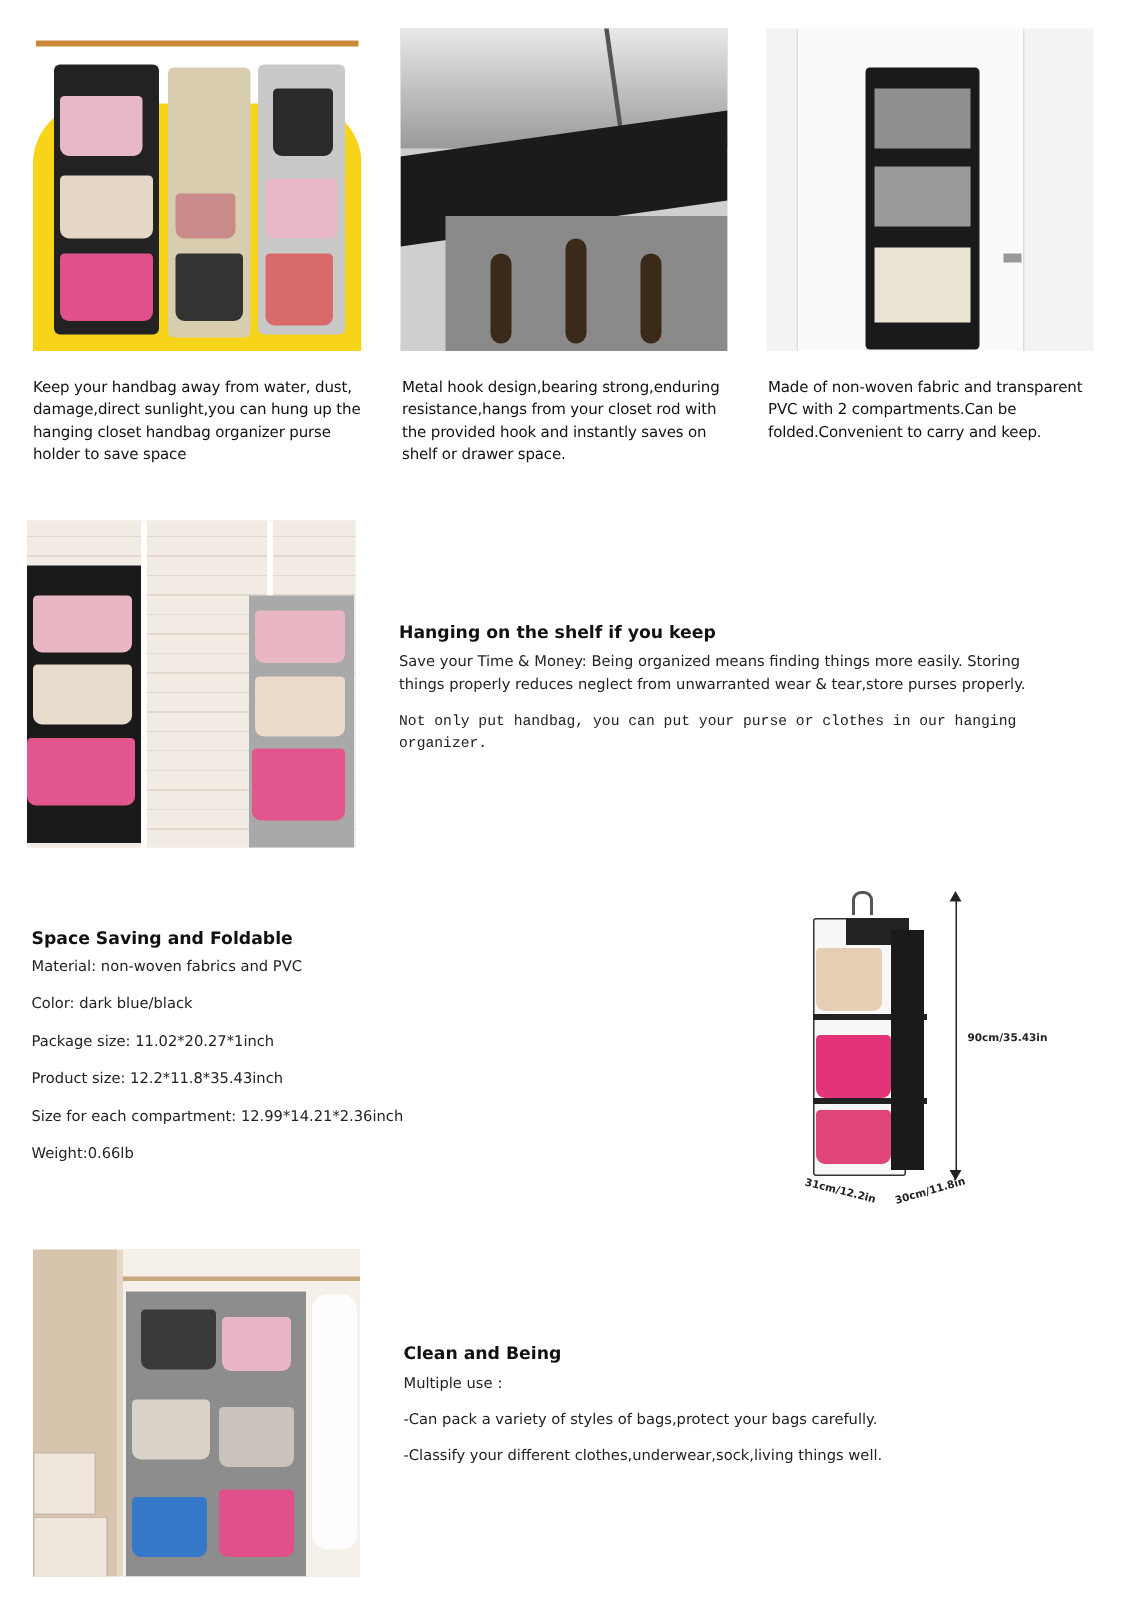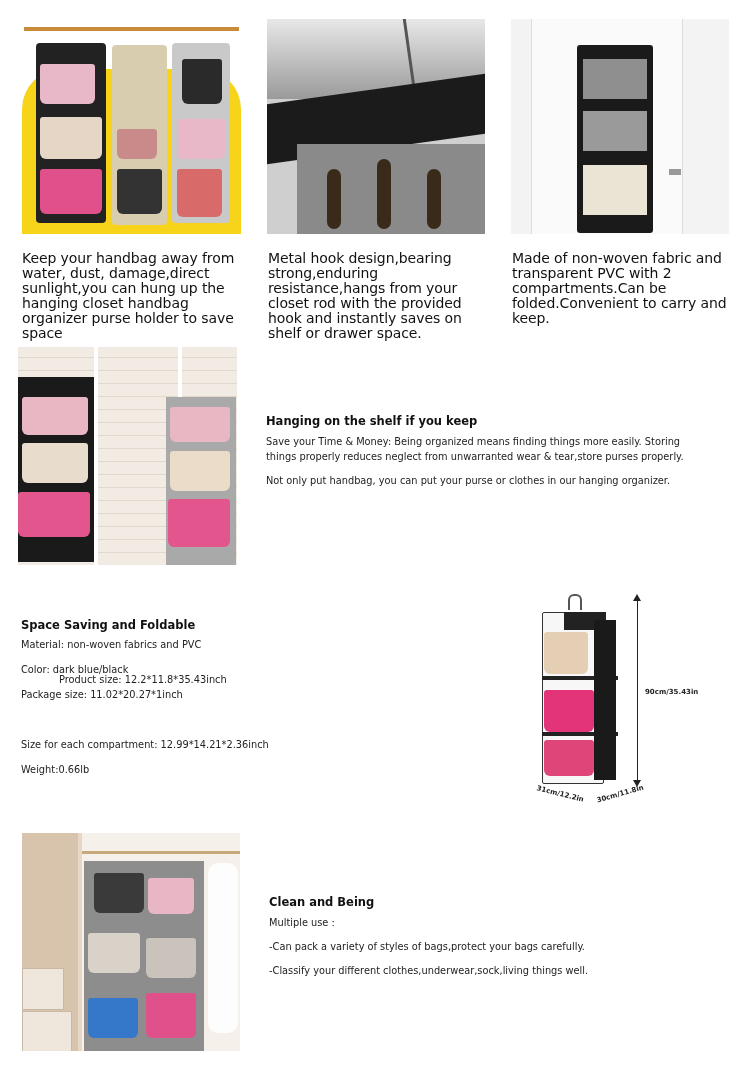--- a/index.html
+++ b/index.html
@@ -1,19 +1,19 @@
 <!DOCTYPE html>
 <html><head>
 <meta charset="utf-8">
 <style>
   html,body{margin:0;padding:0;background:#fff;}
   body{width:750px;height:1073px;position:relative;overflow:hidden;font-family:"DejaVu Sans","Liberation Sans",sans-serif;color:#0f1111;}
   .abs{position:absolute;}
   .img{position:absolute;overflow:hidden;}
-  .cap{position:absolute;font-size:14px;line-height:15px;color:#111;letter-spacing:-0.1px;}
+  .cap{position:absolute;font-size:10px;line-height:15px;color:#111;letter-spacing:-0.1px;}
   .h{font-weight:bold;font-size:11.5px;color:#111;position:absolute;}
   .p{position:absolute;font-size:9.8px;line-height:15px;color:#222;}
   
   .bag{position:absolute;border-radius:3px 3px 6px 6px;}
 </style>
 </head>
 <body>
 
 <div class="img" style="left:22px;top:19px;width:219px;height:215px;background:#fff;">
   <div class="abs" style="left:0;top:50px;width:219px;height:165px;background:#f7d31a;border-radius:40px 40px 0 0;"></div>
@@ -63,27 +63,27 @@
   <div class="abs" style="left:76px;top:0;width:4px;height:218px;background:#fff;"></div>
   <div class="abs" style="left:160px;top:0;width:4px;height:218px;background:#fff;"></div>
   <div class="abs" style="left:148px;top:50px;width:70px;height:170px;background:#a9a9a9;"></div>
   <div class="bag" style="left:152px;top:60px;width:60px;height:35px;background:#e9b6c4;"></div>
   <div class="bag" style="left:152px;top:104px;width:60px;height:40px;background:#eadcc8;"></div>
   <div class="bag" style="left:150px;top:152px;width:62px;height:48px;background:#e3558d;"></div>
 </div>
 
 <div class="h" style="left:266px;top:414px;">Hanging on the shelf if you keep</div>
 <div class="p" style="left:266px;top:434px;width:440px;">Save your Time &amp; Money: Being organized means finding things more easily. Storing things properly reduces neglect from unwarranted wear &amp; tear,store purses properly.</div>
-<div class="p" style="left:266px;top:473px;width:440px;">Not only put handbag, you can put your purse or clothes in our hanging organizer.</div>
+<div class="p" style="left:266px;top:473px;width:440px;font-family:Liberation Mono, monospace;">Not only put handbag, you can put your purse or clothes in our hanging organizer.</div>
 
 <div class="h" style="left:21px;top:618px;">Space Saving and Foldable</div>
 <div class="p" style="left:21px;top:637px;">Material: non-woven fabrics and PVC</div>
 <div class="p" style="left:21px;top:662px;text-align:center;">Color: dark blue/black</div>
 <div class="p" style="left:21px;top:687px;">Package size: 11.02*20.27*1inch</div>
-<div class="p" style="left:21px;top:672px;margin-left:38px;">Product size: 12.2*11.8*35.43inch</div>
+<div class="p" style="left:21px;top:712px;">Product size: 12.2*11.8*35.43inch</div>
 <div class="p" style="left:21px;top:737px;">Size for each compartment: 12.99*14.21*2.36inch</div>
 <div class="p" style="left:21px;top:762px;">Weight:0.66lb</div>
 
 <div class="abs" style="left:532px;top:590px;width:170px;height:220px;">
   <div class="abs" style="left:36px;top:4px;width:10px;height:14px;border:2px solid #555;border-bottom:none;border-radius:6px 6px 0 0;"></div>
   <div class="abs" style="left:10px;top:22px;width:60px;height:170px;background:rgba(240,240,240,0.5);border:1px solid #333;border-radius:2px;"></div>
   <div class="abs" style="left:32px;top:22px;width:42px;height:18px;background:#222;"></div>
   <div class="bag" style="left:12px;top:42px;width:44px;height:42px;background:#e4cfb4;"></div>
   <div class="abs" style="left:10px;top:86px;width:76px;height:4px;background:#222;"></div>
   <div class="bag" style="left:12px;top:100px;width:50px;height:42px;background:#e3347a;"></div>

